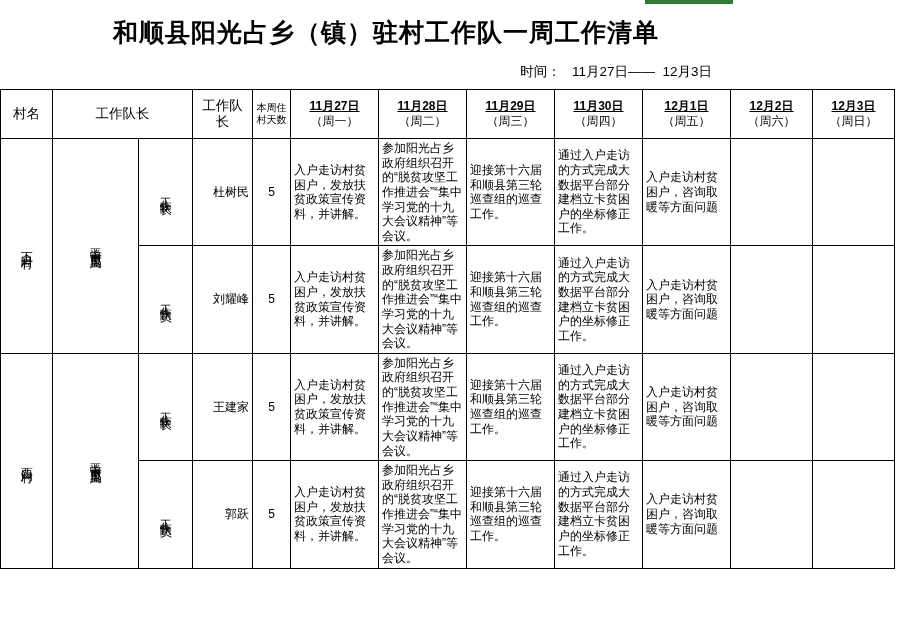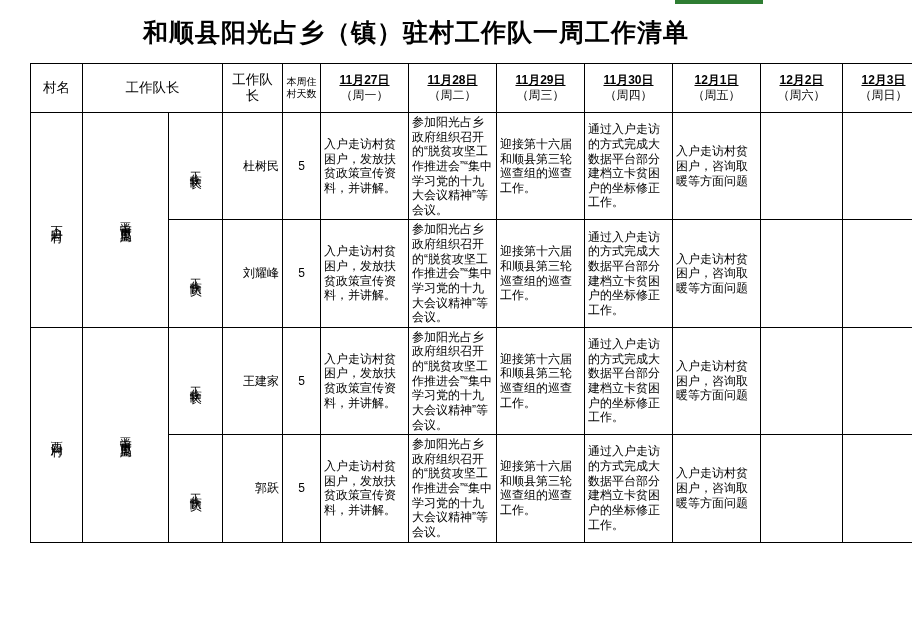--- a/index.html
+++ b/index.html
@@ -12,21 +12,20 @@
     height: 633px;
     font-family: "Liberation Sans", sans-serif;
     color: #000000;
     overflow: hidden;
   }
   .page {
     position: relative;
     width: 772px;
     height: 633px;
     box-sizing: border-box;
-    margin-left: 30px;
   }
   .top-accent {
     position: absolute;
     left: 645px;
     top: 0;
     width: 88px;
     height: 4px;
     background: #2e7d32;
   }
   .title {
@@ -119,20 +118,21 @@
 </style>
 </head>
 <body>
 
 <div class="page">
 
   <div class="top-accent"></div>
 
   <div class="title">和顺县阳光占乡（镇）驻村工作队一周工作清单</div>
 
+  <div class="time-row">时间：   11月27日——  12月3日</div>
 
   <table class="sheet">
     <colgroup>
       <col style="width:52px">
       <col style="width:86px">
       <col style="width:54px">
       <col style="width:60px">
       <col style="width:38px">
       <col style="width:88px">
       <col style="width:88px">

